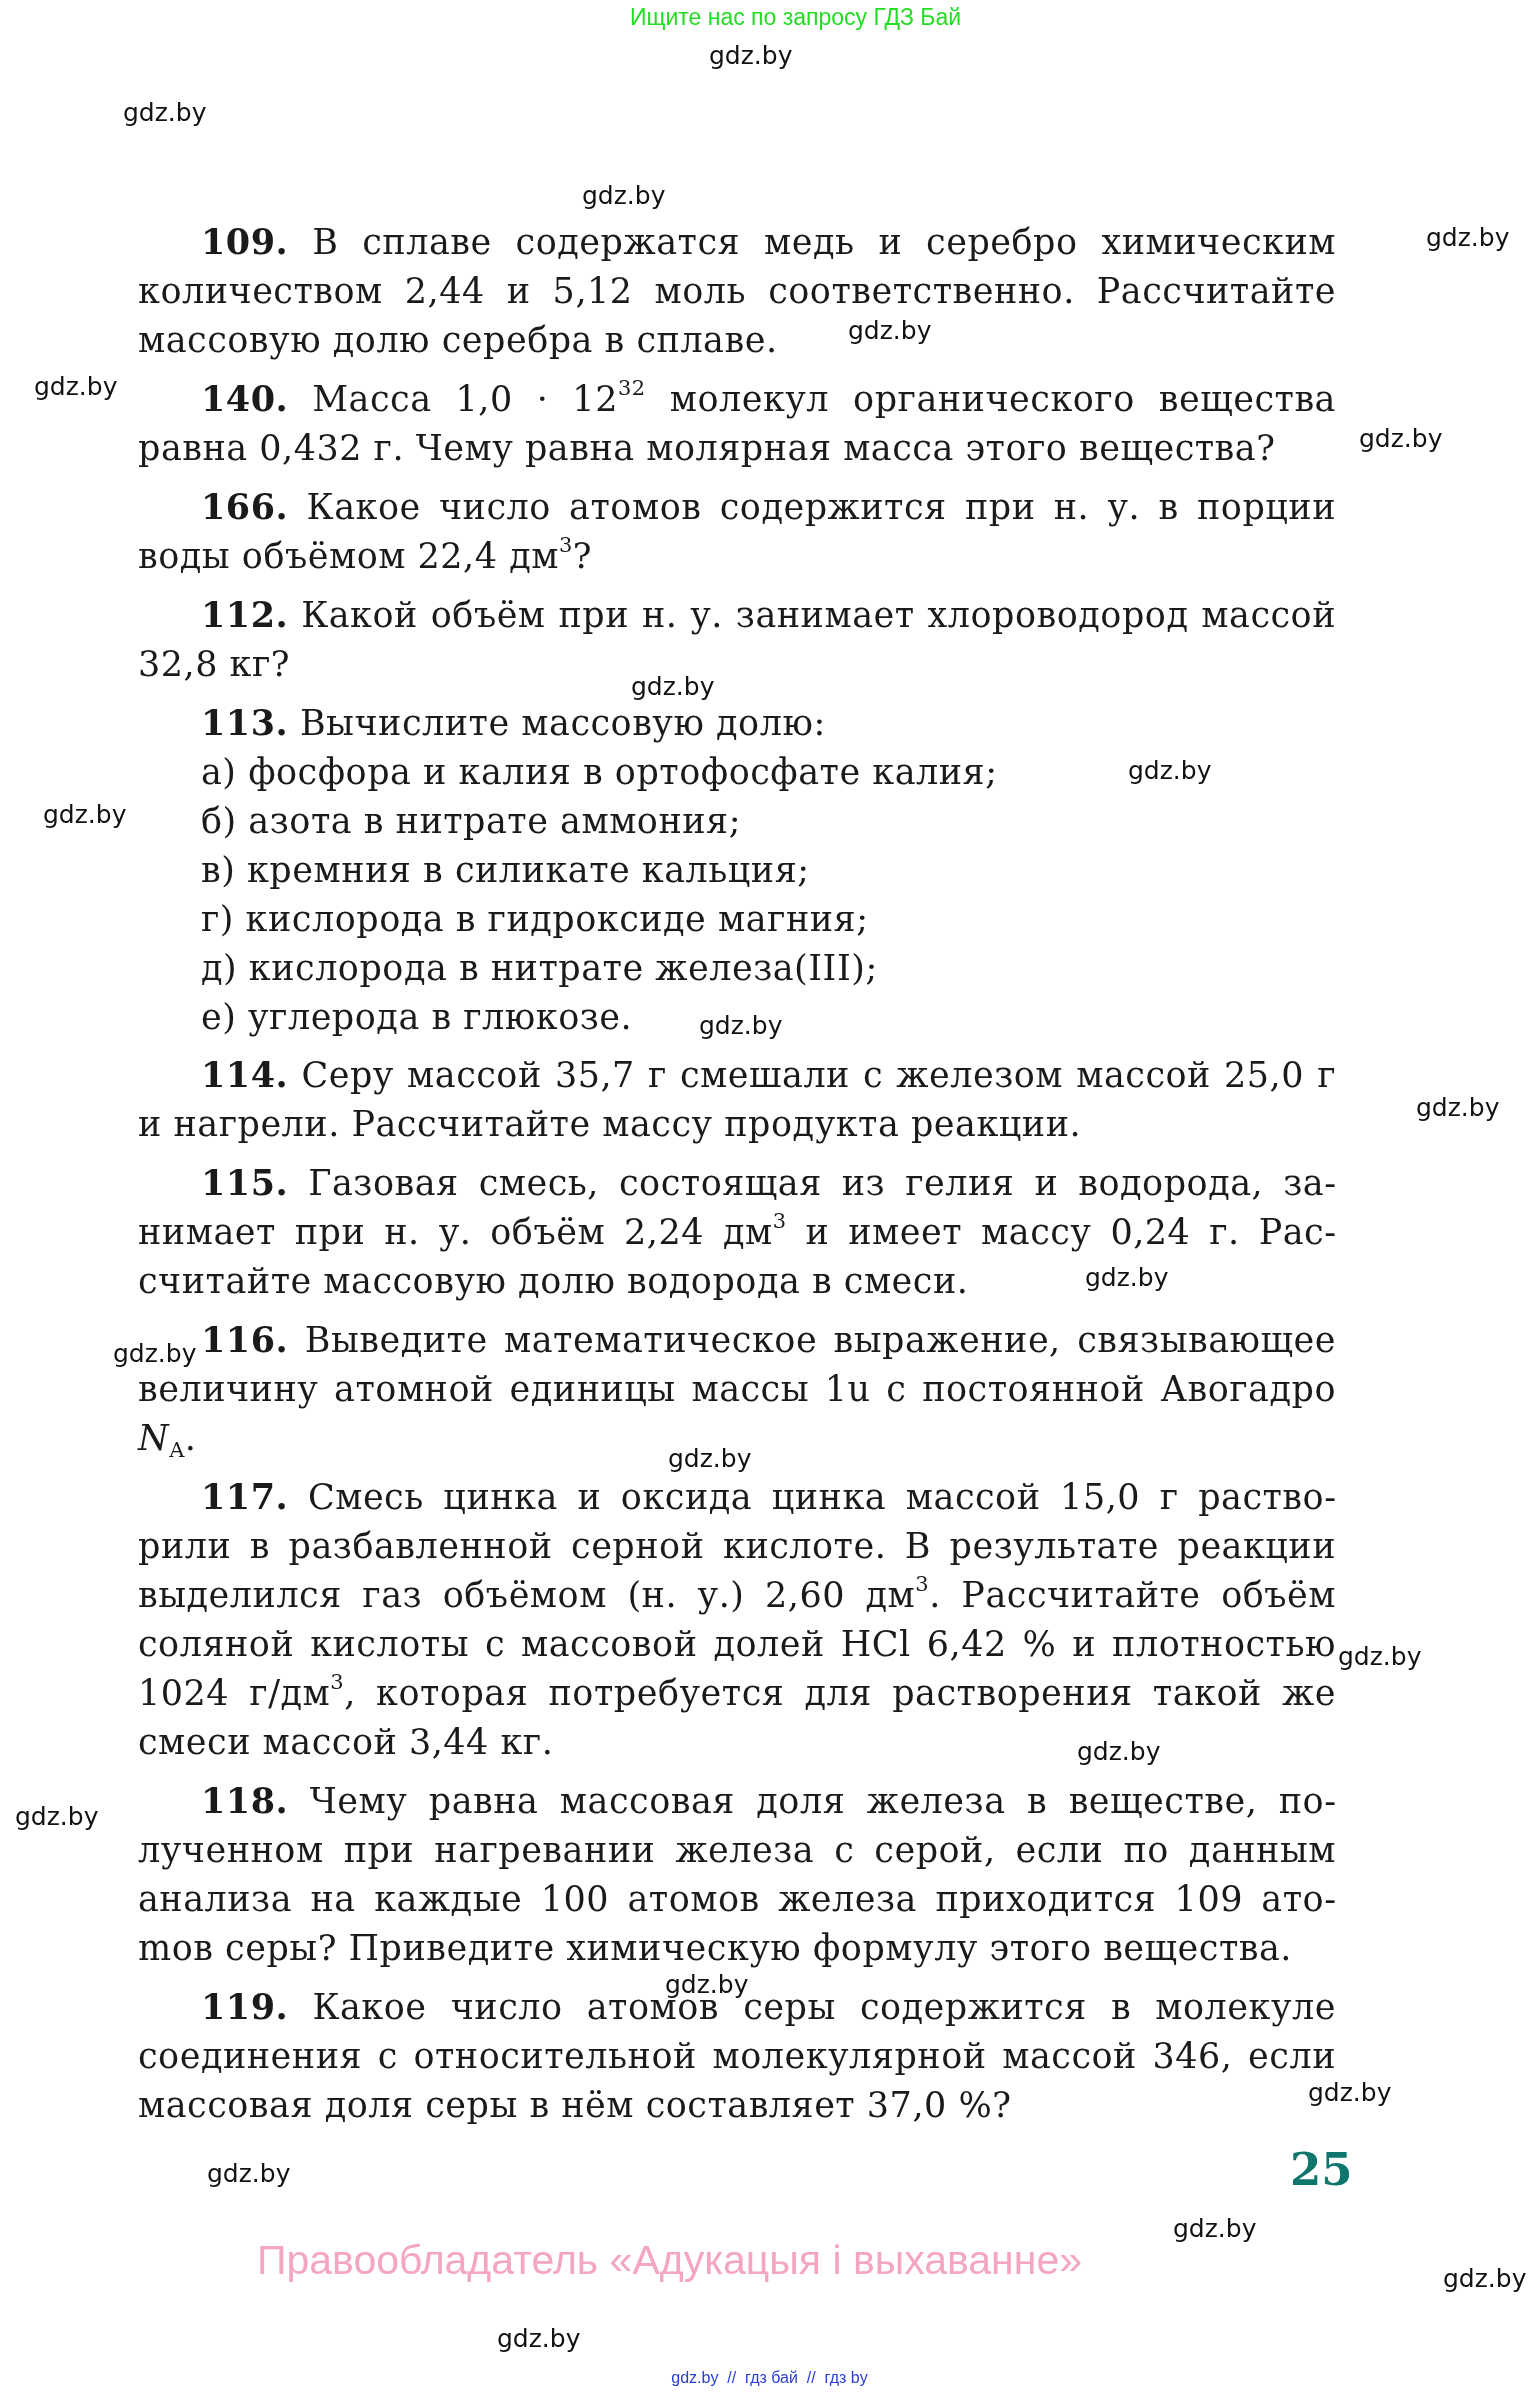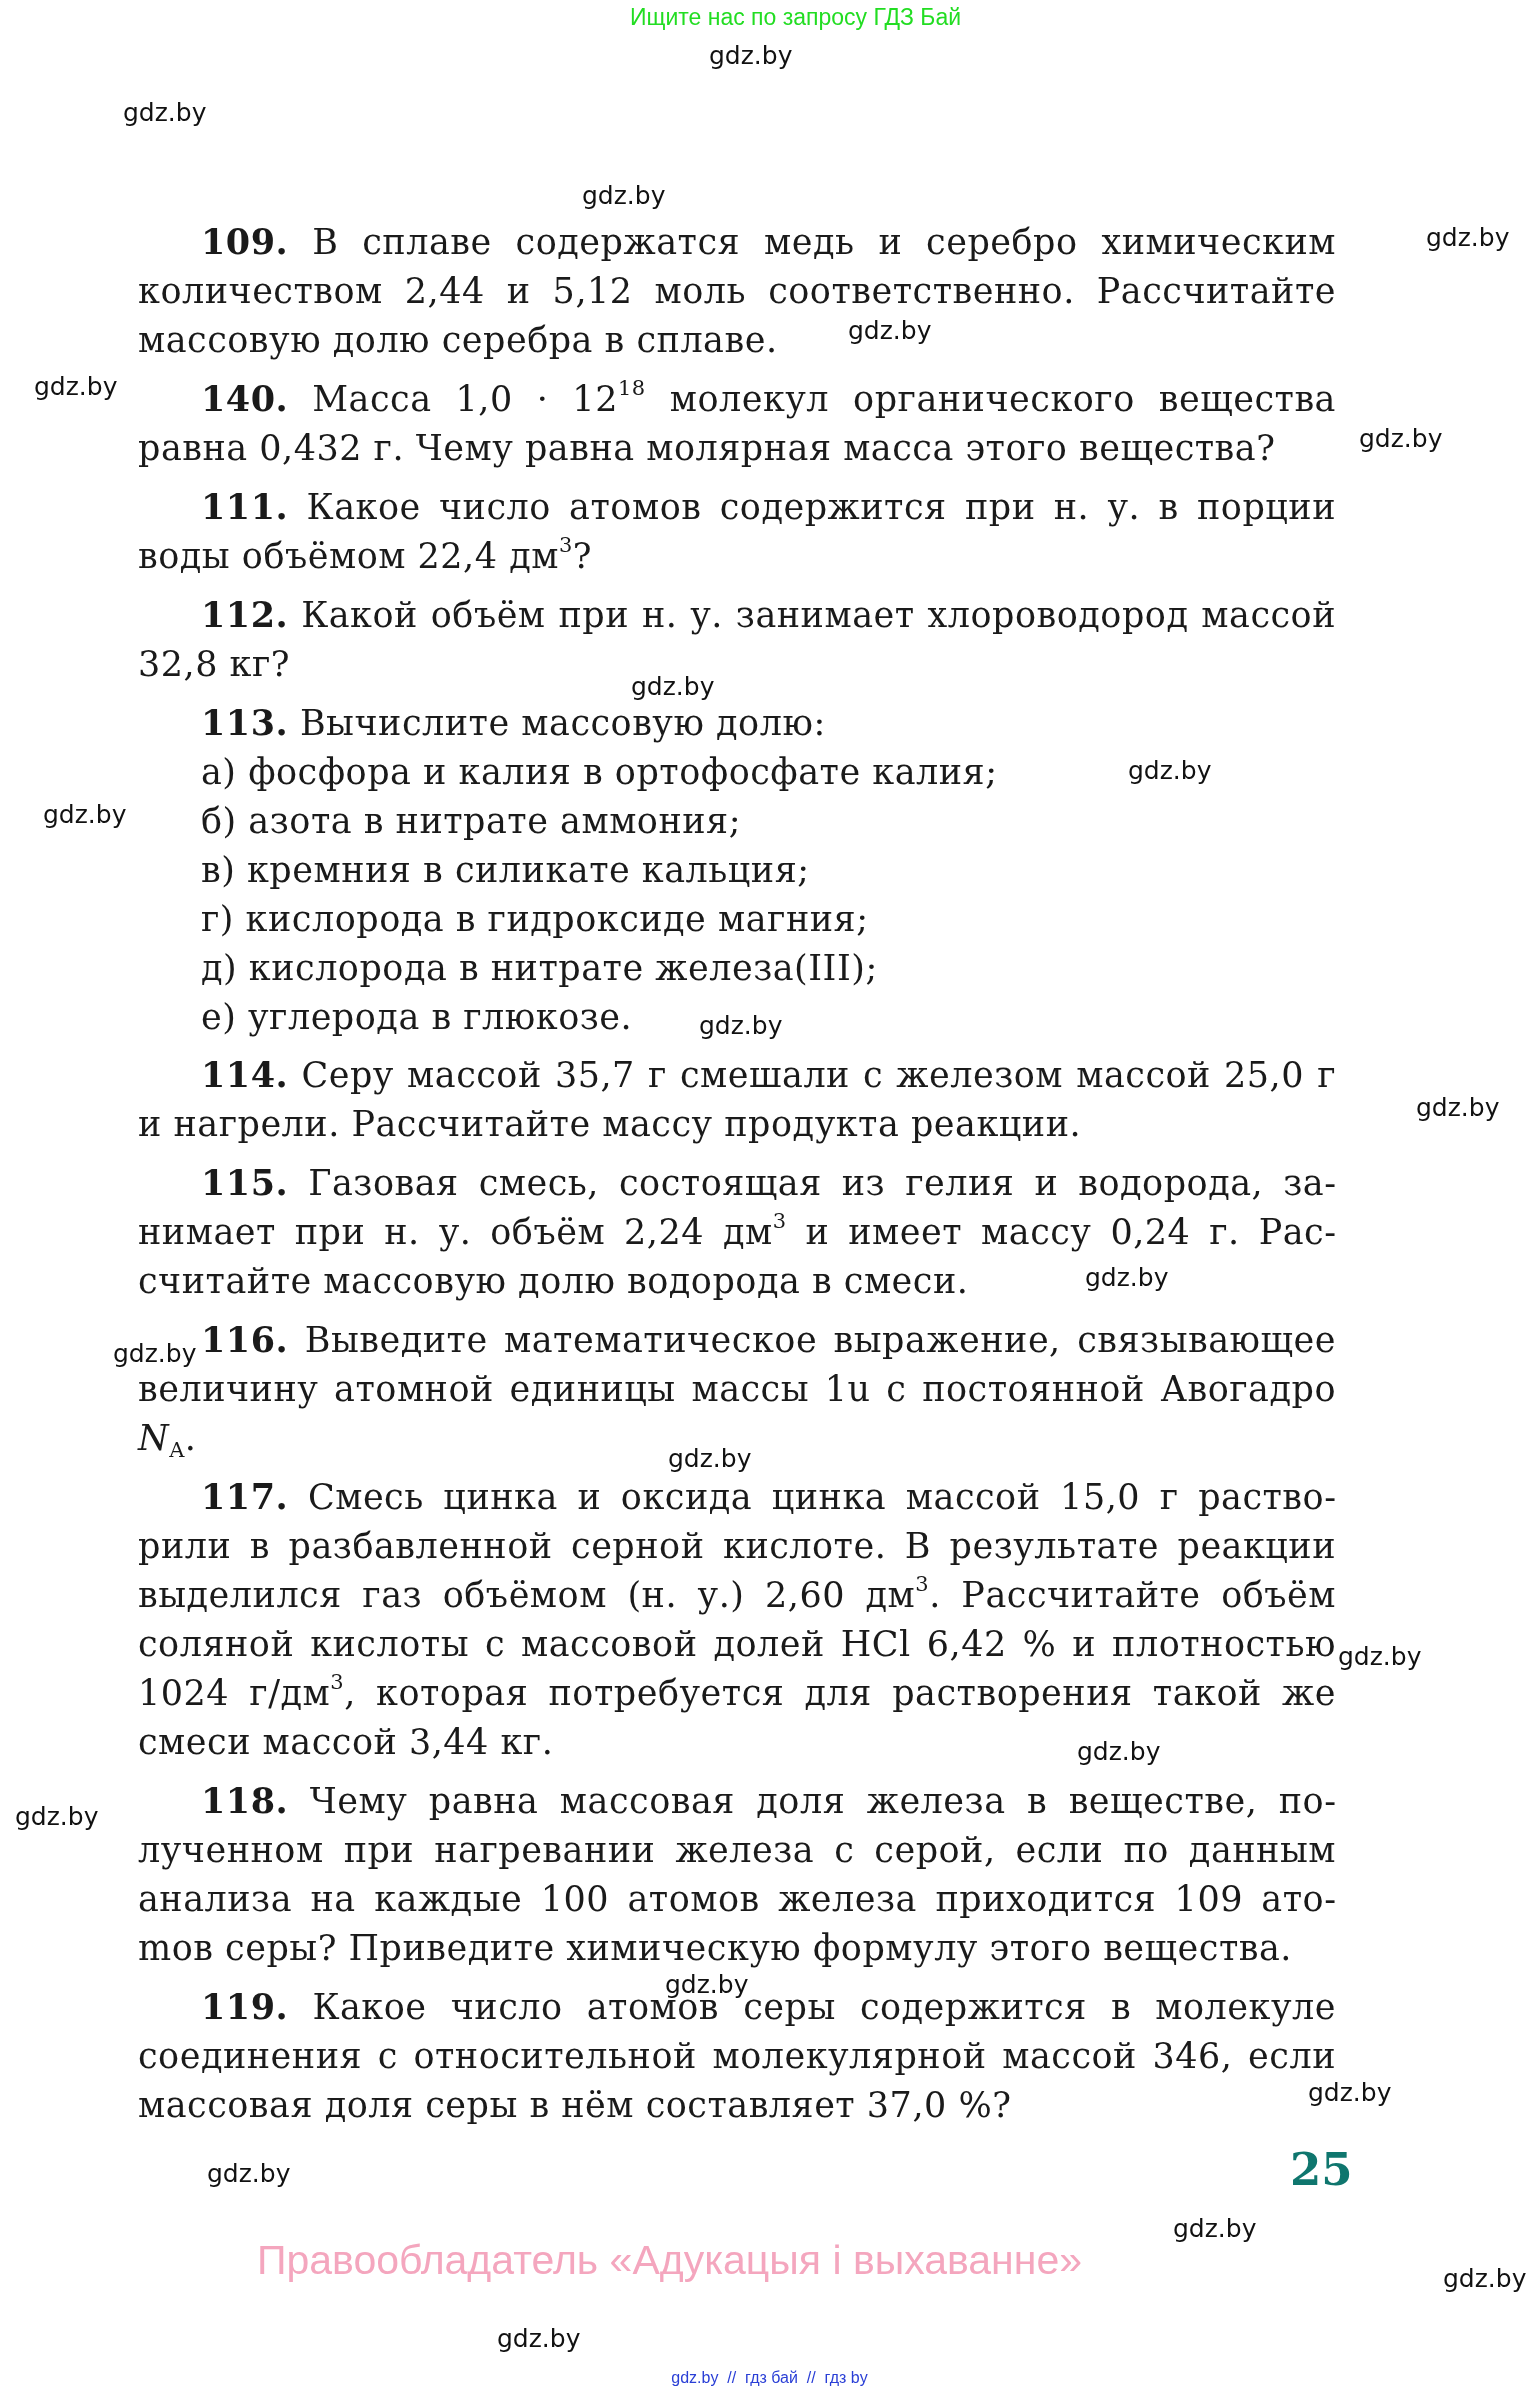--- a/index.html
+++ b/index.html
@@ -50,23 +50,23 @@
     <div class="abs wm" style="left: 1443px; top: 2264px; z-index: 5;">gdz.by</div>
     <div class="abs wm" style="left: 497px; top: 2324px; z-index: 5;">gdz.by</div>
     <div class="abs wm" style="left: 668px; top: 1444px; z-index: 5;">gdz.by</div>
     <div class="abs wm" style="left: 113px; top: 1339px; z-index: 5;">gdz.by</div>
     <div class="abs wm" style="left: 699px; top: 1011px; z-index: 5;">gdz.by</div>
   </div>
 
 <div class="page">
   <p class="task"><b>109.</b> <span>В сплаве содержатся медь и серебро химическим количеством 2,44 и 5,12 моль соответственно. Рассчитайте массовую долю серебра в сплаве.</span></p>
 
-  <p class="task"><b>140.</b> <span>Масса 1,0 · 12</span><sup>18</sup><span> молекул органического вещества равна 0,432 г. Чему равна молярная масса этого вещества?</span></p>
+  <p class="task"><b>140.</b> <span>Масса 1,0 · 12</span><sup>32</sup><span> молекул органического вещества равна 0,432 г. Чему равна молярная масса этого вещества?</span></p>
 
-  <p class="task"><b>111.</b> <span>Какое число атомов содержится при н. у. в порции воды объёмом 22,4 дм</span><sup>3</sup><span>?</span></p>
+  <p class="task"><b>166.</b> <span>Какое число атомов содержится при н. у. в порции воды объёмом 22,4 дм</span><sup>3</sup><span>?</span></p>
 
   <p class="task"><b>112.</b> <span>Какой объём при н. у. занимает хлороводород мас­сой 32,8 кг?</span></p>
 
   <div style="margin-bottom:8.9px;">
     <p class="task" style="margin:0"><b>113.</b> <span>Вычислите массовую долю:</span></p>
     <p class="sub">а) фосфора и калия в ортофосфате калия;</p>
     <p class="sub">б) азота в нитрате аммония;</p>
     <p class="sub">в) кремния в силикате кальция;</p>
     <p class="sub">г) кислорода в гидроксиде магния;</p>
     <p class="sub">д) кислорода в нитрате железа(III);</p>

